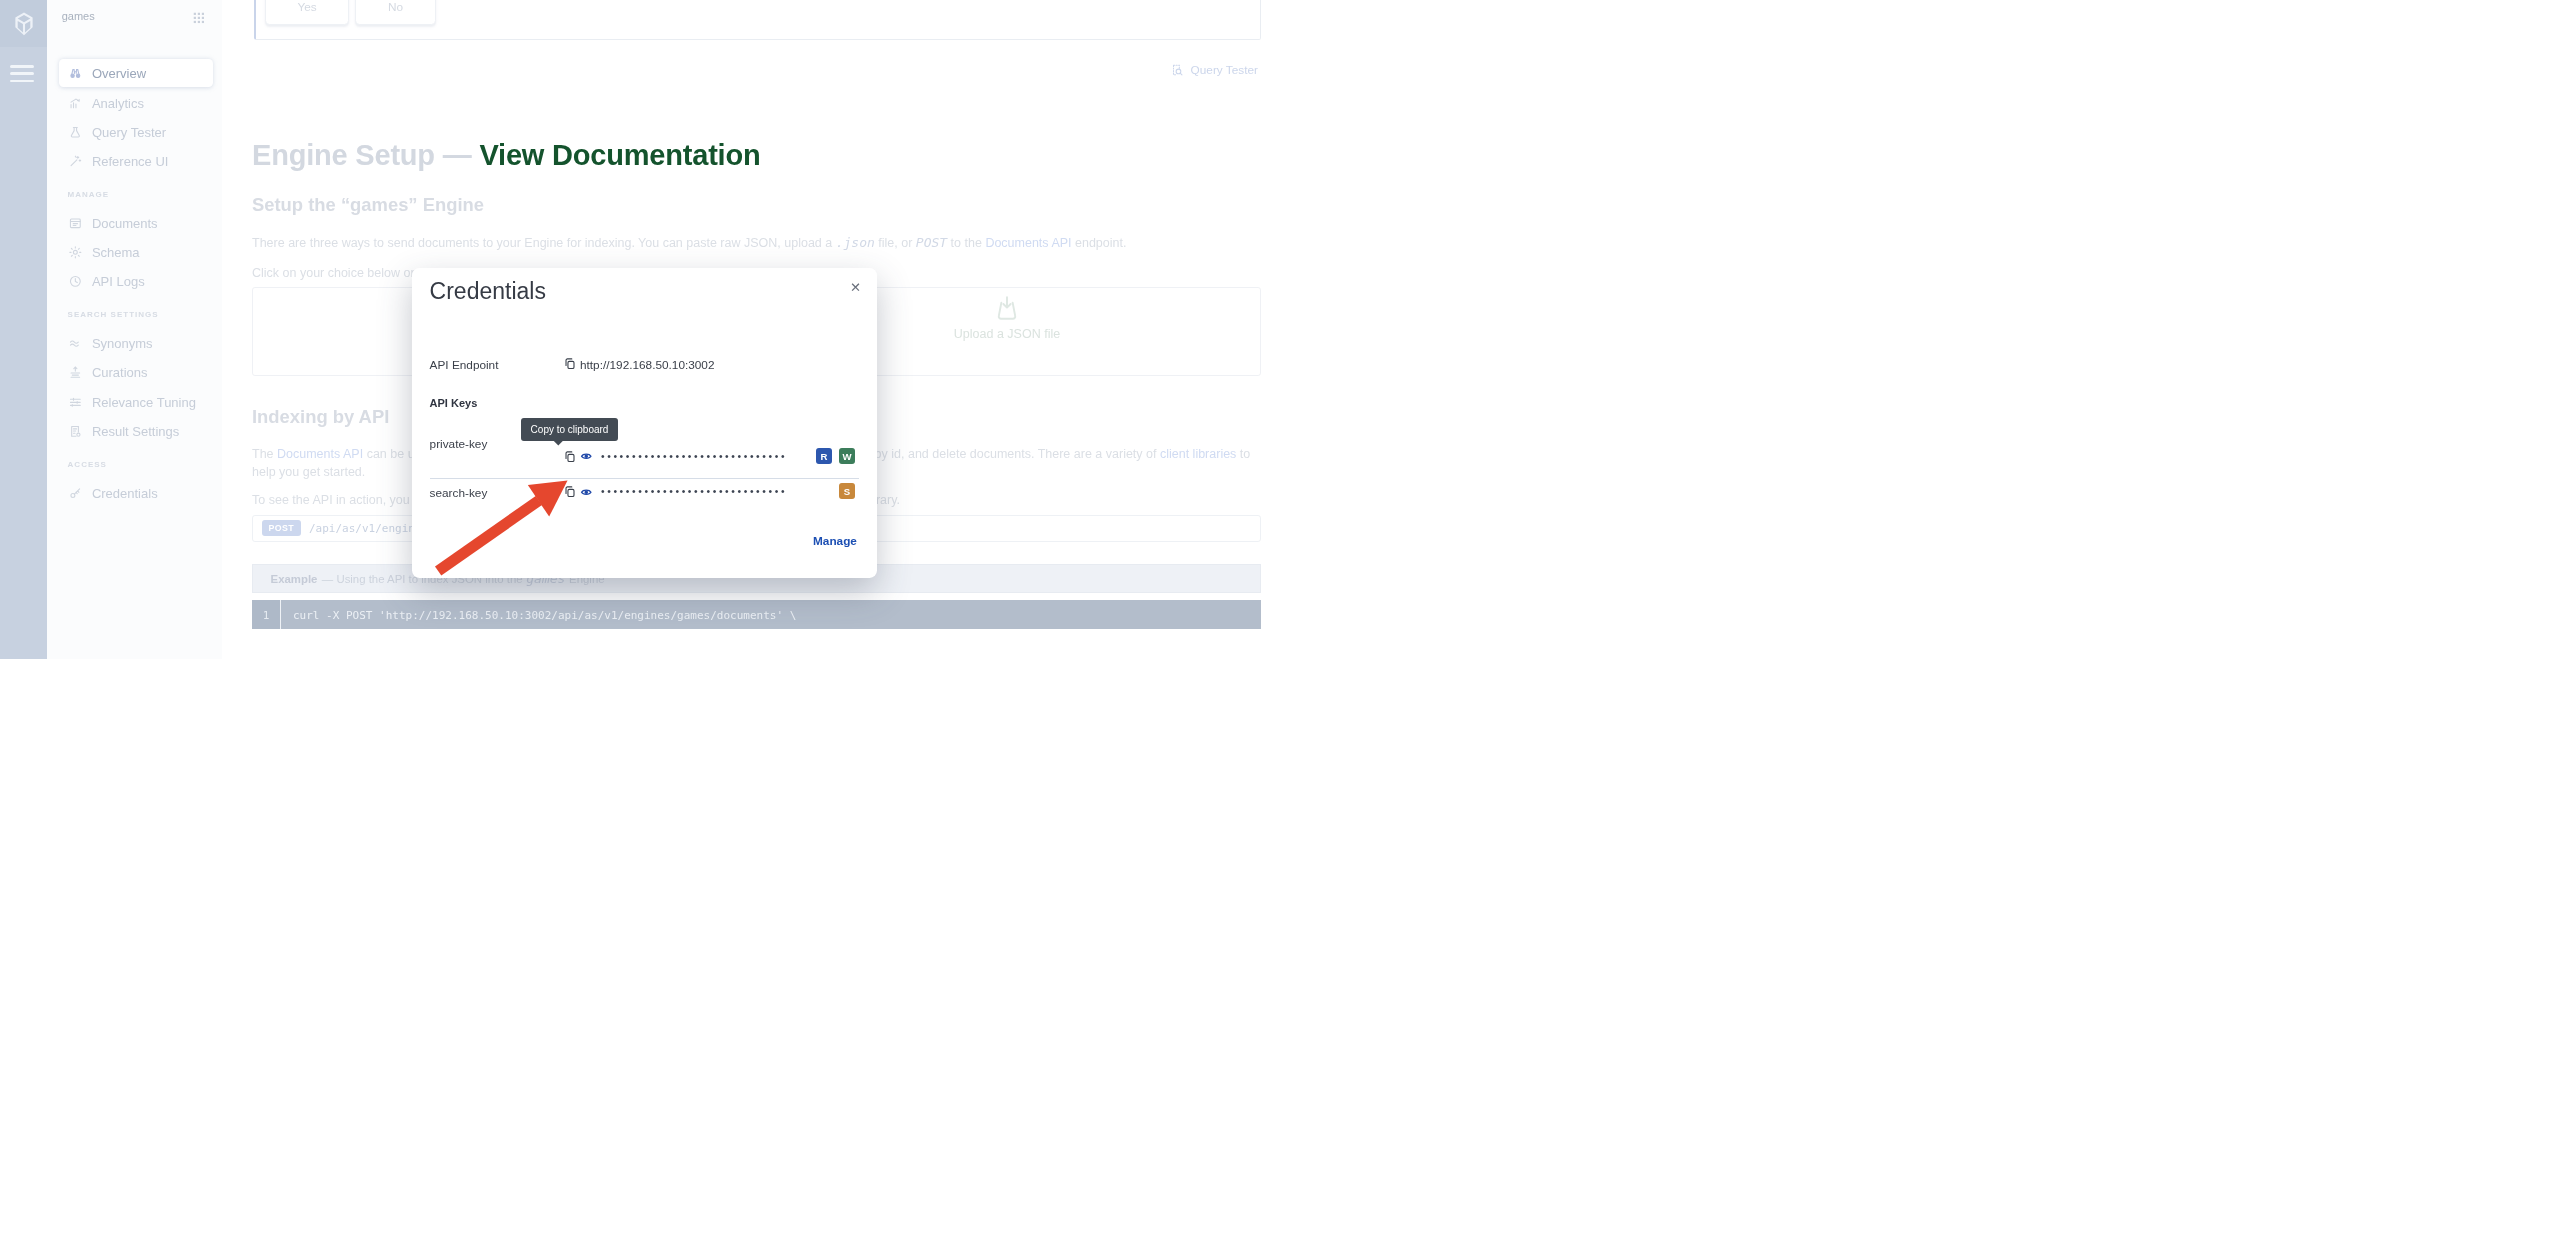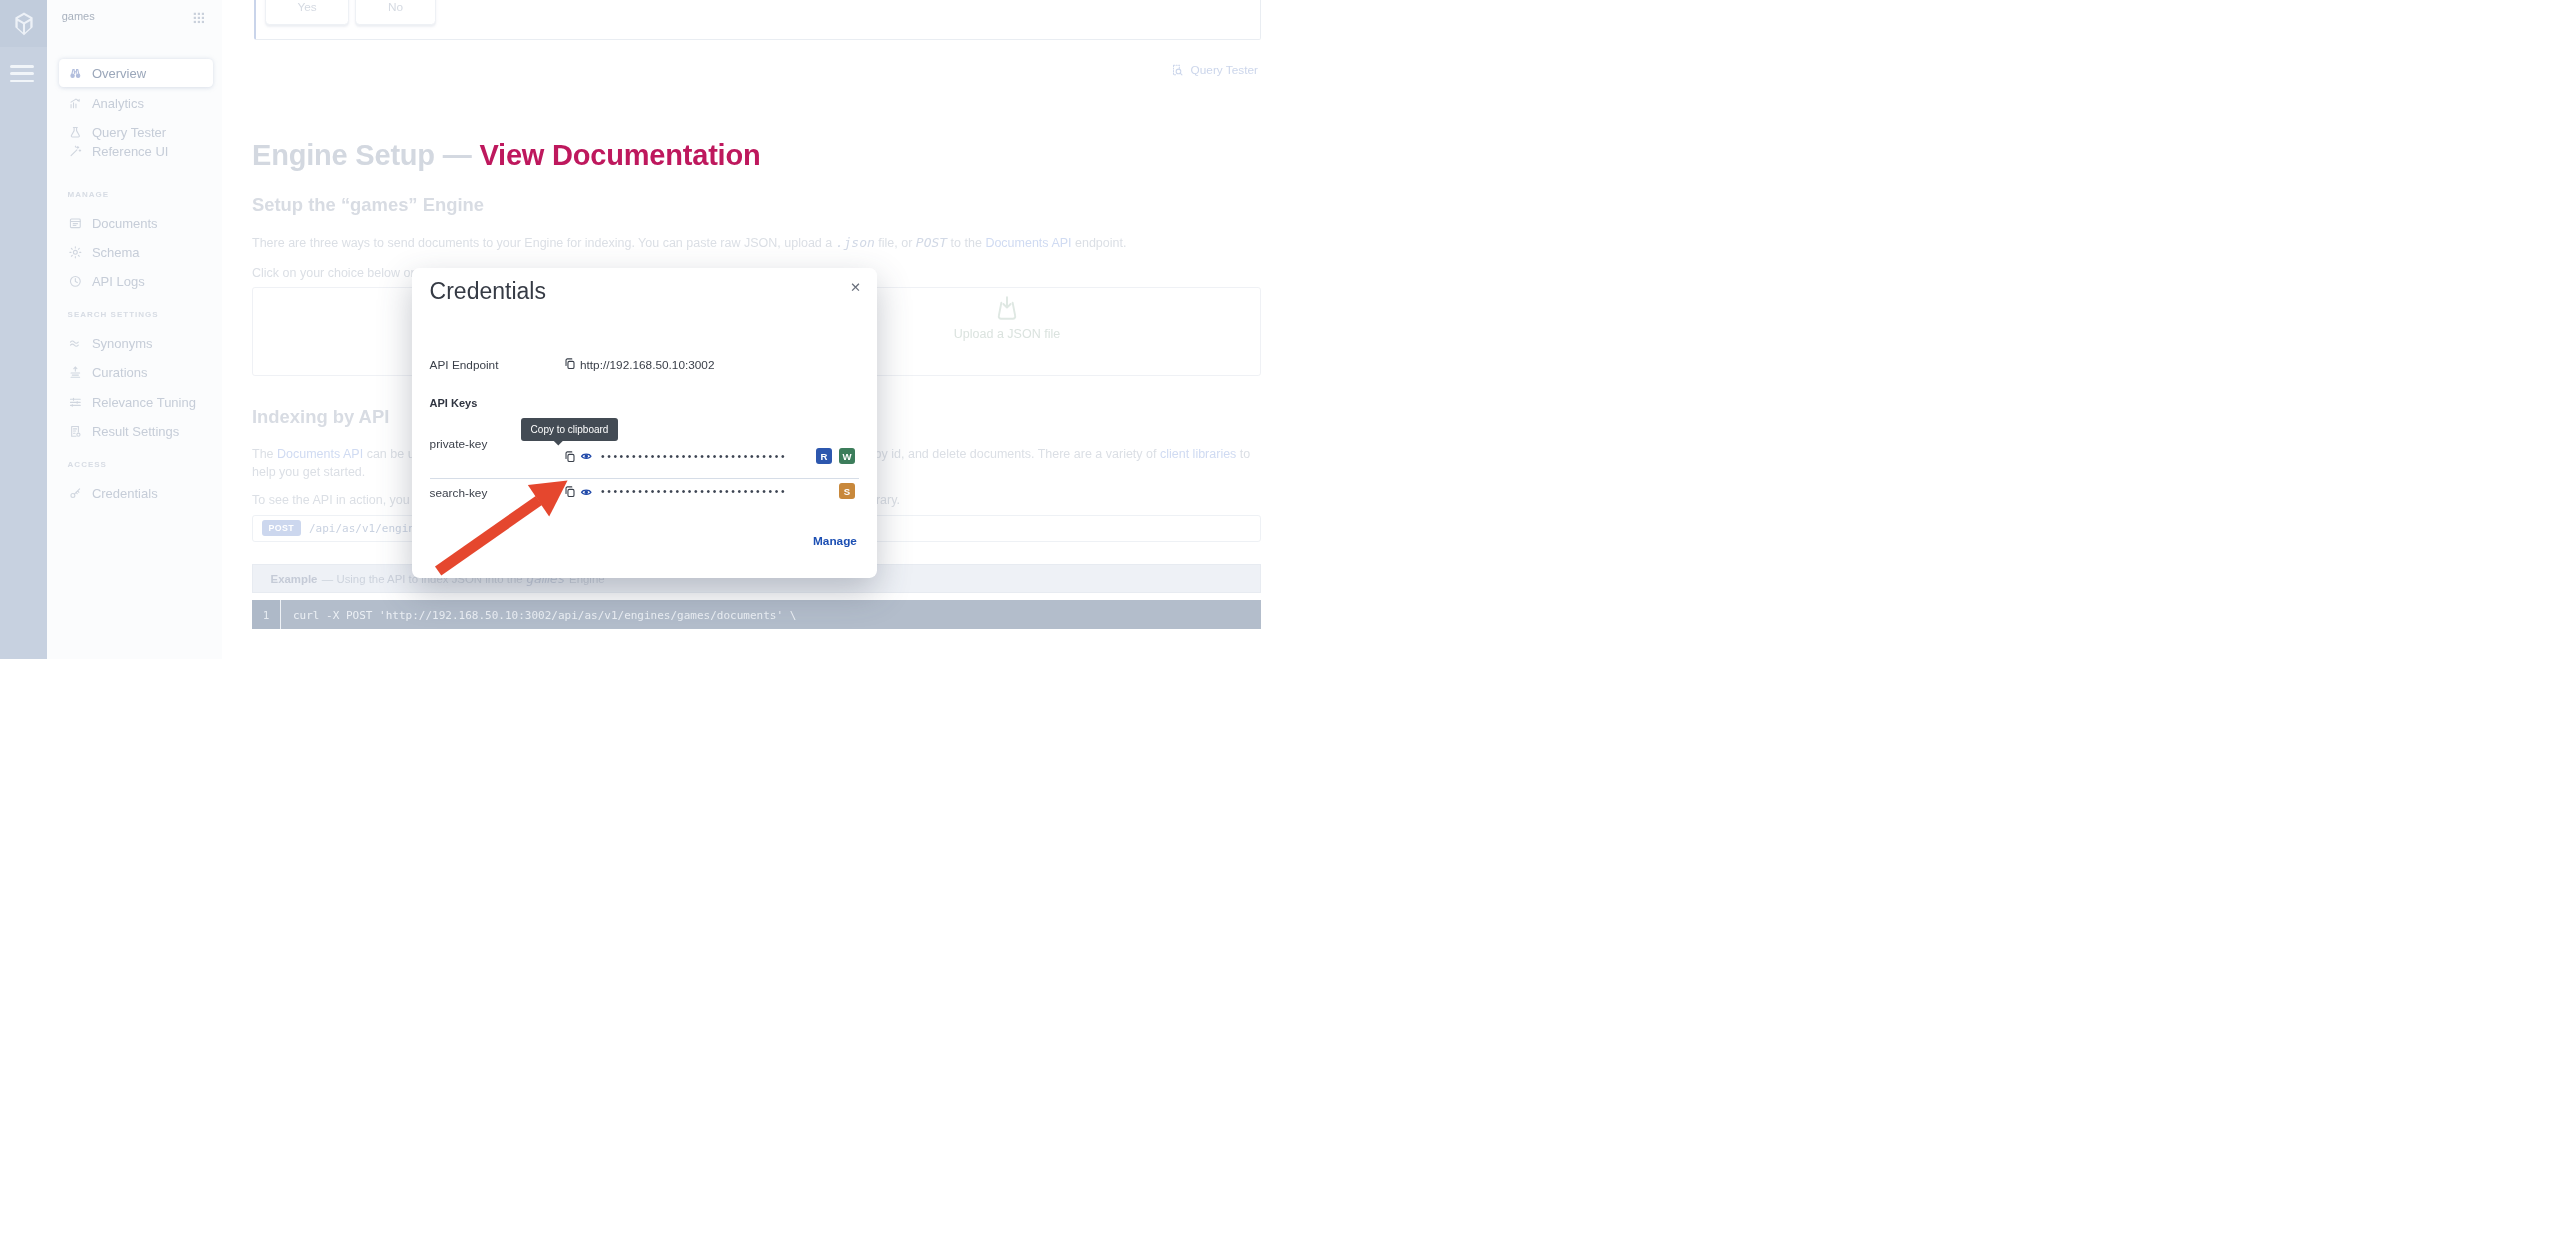--- a/index.html
+++ b/index.html
@@ -30,21 +30,21 @@
   .callout{position:absolute;left:254px;top:-8.8px;width:1007px;height:49px;background:#fff;
            border:0.7px solid #e9edf2;border-left:2.9px solid #c9d4ea;border-radius:2.2px;box-sizing:border-box;}
   .btn-ghost{position:absolute;height:35px;border:0.7px solid #eef1f5;border-radius:4.4px;background:#fff;
              box-shadow:0 1.5px 2.2px rgba(195,203,216,.3);font-size:11.8px;color:#d5dae2;display:flex;
              align-items:center;justify-content:center;cursor:pointer;}
   #btn-yes{left:265px;top:-10.3px;width:84px;}
   #btn-no{left:355px;top:-10.3px;width:81px;}
   .qt-link{position:absolute;left:1170px;top:63px;display:flex;gap:6.6px;align-items:center;
            color:#ccd6eb;font-size:11.8px;cursor:pointer;}
   .h1{position:absolute;left:252px;top:120px;font-size:29px;color:#d3d8e0;letter-spacing:-0.2px;}
-  .h1 .lnk{color:#be185d;}
+  .h1 .lnk{color:#14532d;}
   .h2{position:absolute;left:252px;font-size:18.4px;font-weight:600;color:#d8dce3;}
   #h2-setup{top:179px;}
   #h2-indexing{top:391px;}
   .para{position:absolute;left:252px;width:1009px;font-size:12.5px;line-height:18.4px;color:#dbdfe5;}
   #p1{top:221px;}#p2{top:251px;}#p3{top:432px;}#p4{top:478px;}
   .lnk{color:#d0dbf2;cursor:pointer;}
   .lnk-b{color:#ccd8f0;font-weight:600;cursor:pointer;}
   .codespan{font-family:"DejaVu Sans Mono",monospace;font-size:13px;color:#d2d9e6;font-style:italic;}
   .card{position:absolute;left:252px;top:287px;width:1009px;height:89px;background:#fff;
         border:0.7px solid #eff1f5;border-radius:2.9px;box-sizing:border-box;}
@@ -139,21 +139,21 @@
           <path d="M15.5 7.2 18 8.2l.3-2.6"></path>
       </svg>
       <span>Analytics</span>
     </div>
     <div class="nav-item" style="top:118px">
       <svg class="ic" viewBox="0 0 24 24" fill="none" stroke="currentColor" stroke-width="1.8" stroke-linecap="round" stroke-linejoin="round">
         <path d="M10 4v5.2L5.6 17a1.8 1.8 0 0 0 1.6 2.6h9.6a1.8 1.8 0 0 0 1.6-2.6L14 9.2V4M8.8 4h6.4"></path>
       </svg>
       <span>Query Tester</span>
     </div>
-    <div class="nav-item" style="top:137px">
+    <div class="nav-item" style="top:147px">
       <svg class="ic" viewBox="0 0 24 24" fill="none" stroke="currentColor" stroke-width="1.8" stroke-linecap="round">
         <path d="M5 19 14.5 9.5M16 4v3M14.5 5.5h3M19.5 9.5v2.4M18.3 10.7h2.4M12 3.5 12.8 5"></path>
       </svg>
       <span>Reference UI</span>
     </div>
 
     <div class="sb-sec" style="top:190px">MANAGE</div>
 
     <div class="nav-item" style="top:209px">
       <svg class="ic" viewBox="0 0 24 24" fill="none" stroke="currentColor" stroke-width="1.8" stroke-linecap="round">

